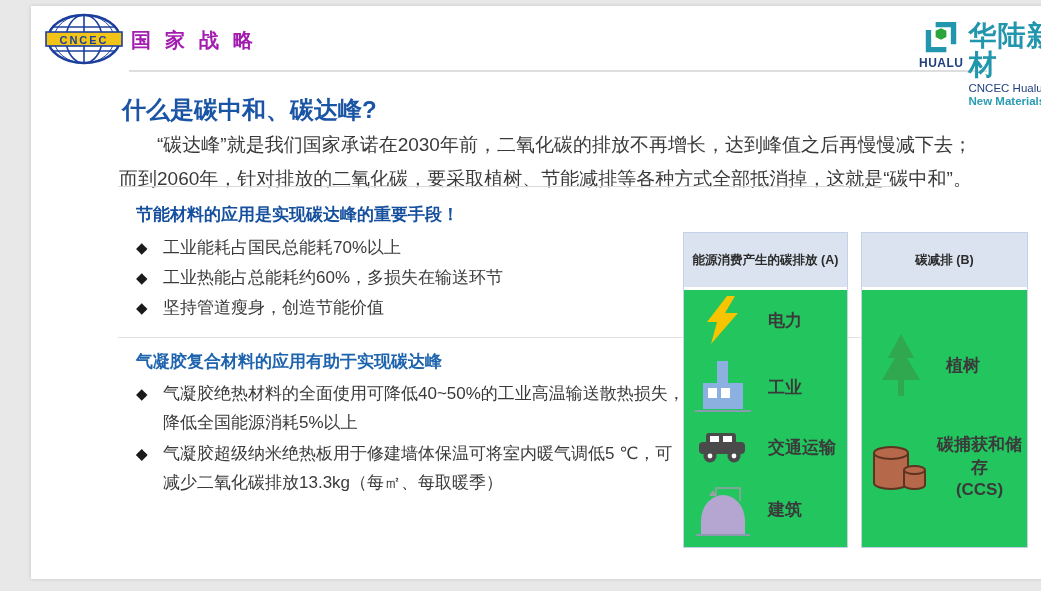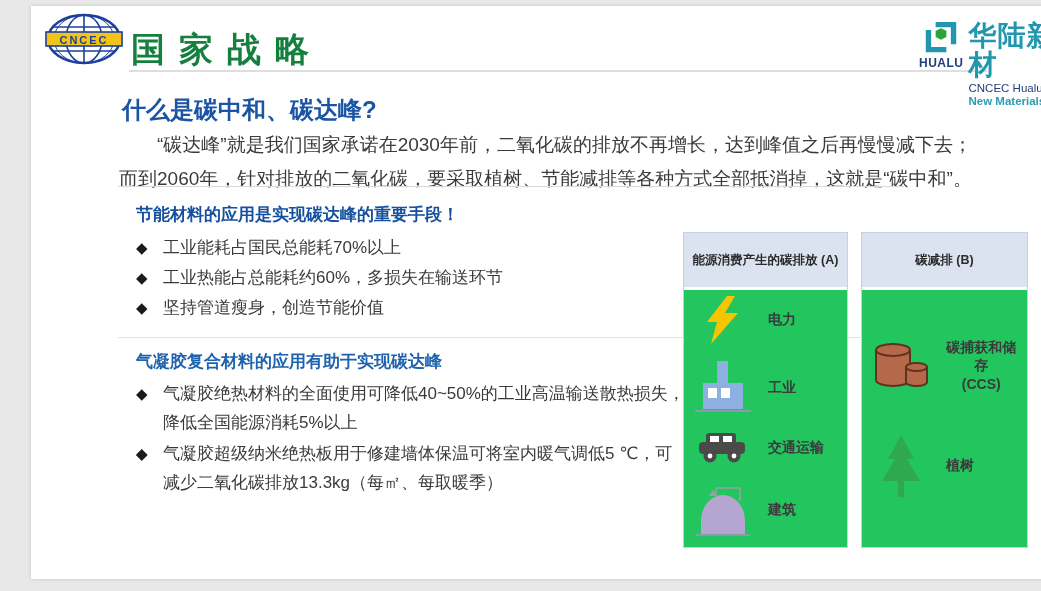--- a/index.html
+++ b/index.html
@@ -3,21 +3,21 @@
 <meta charset="utf-8">
 <style>
   * { margin:0; padding:0; box-sizing:border-box; }
   html,body { width:1041px; height:591px; }
   body { background:#e8e8e8; font-family:"Liberation Sans","DejaVu Sans",sans-serif; position:relative; overflow:hidden; }
   .page { position:absolute; left:0; top:0; width:1041px; height:591px;margin-left:23px; }
   .slide { position:absolute; left:8px; top:6px; width:1023px; height:573px; background:#ffffff; box-shadow:0 0 4px rgba(0,0,0,.15); }
 
   
   .cncec-logo { position:absolute; left:22px; top:13px; width:78px; height:53px; }
-  .page-title { position:absolute; left:108px; top:27px; font-size:34px; font-weight:bold; color:#15803d; letter-spacing:14px; font-family:"Liberation Serif","DejaVu Serif",serif; }
+  .page-title { position:absolute; left:108px; top:27px; font-size:20px; font-weight:bold; color:#a21caf; letter-spacing:14px; font-family:"Liberation Serif","DejaVu Serif",serif; }
   .title-rule { position:absolute; left:106px; top:70px; width:858px; height:2px; background:#dedede; }
   .hualu { position:absolute; left:896px; top:21px; display:flex; align-items:flex-start; }
   .hualu-icon-wrap { display:flex; flex-direction:column; align-items:center; margin-right:5px; }
   .hualu-icon-text { font-size:12px; font-weight:bold; color:#1f3e7d; letter-spacing:.5px; margin-top:1px; }
   .hualu-text { display:flex; flex-direction:column; line-height:1.05; }
   .hualu-cn { font-size:28px; font-weight:bold; color:#2196ac; letter-spacing:1px; }
   .hualu-en1 { font-size:11.5px; font-weight:normal; color:#1f3e7d; margin-top:2px; }
   .hualu-en2 { font-size:11.5px; font-weight:bold; color:#2a9db3; margin-top:1px; }
 
   
@@ -43,21 +43,21 @@
   
   .panel { position:absolute; top:232px; height:316px; background:#22c55e; border:1px solid #c3d2e6; display:flex; flex-direction:column; }
   .panel-a { left:660px; width:165px; }
   .panel-b { left:838px; width:167px; }
   .panel-head { height:57px; background:#dbe3f0; border-bottom:3px solid #ffffff; display:flex; align-items:center; justify-content:center; font-size:12.5px; font-weight:bold; color:#2b2b2b; white-space:nowrap; }
   .panel-body { flex:1; display:flex; flex-direction:column; padding:6px 4px 8px 8px; }
   .panel-a .panel-body { justify-content:space-between; }
   .panel-b .panel-body { justify-content:space-evenly; }
   .prow { display:flex; align-items:center; }
   .icon-cell { width:62px; display:flex; justify-content:center; align-items:flex-end; }
-  .plabel { font-size:14px; font-weight:bold; color:#3a3a3a; margin-left:14px; }
+  .plabel { font-size:17px; font-weight:bold; color:#3a3a3a; margin-left:14px; }
   .plabel2 { text-align:center; line-height:1.3; margin-left:8px; }
 </style>
 </head>
 <body>
 
 <div class="page">
   <div class="slide"></div>
 
   <svg class="cncec-logo" viewBox="0 0 78 53">
     <ellipse cx="39" cy="26" rx="36" ry="24" fill="none" stroke="#1c3f9e" stroke-width="2.5"></ellipse>
@@ -162,35 +162,35 @@
         <div class="plabel">建筑</div>
       </div>
     </div>
   </div>
 
   <div class="panel panel-b">
     <div class="panel-head">碳减排 (B)</div>
     <div class="panel-body">
       <div class="prow">
         <div class="icon-cell">
+          <svg width="46" height="62" viewBox="0 0 46 62">
+            <polygon points="23,0 36,24 29,24 42,46 26,46 26,62 20,62 20,46 4,46 17,24 10,24" fill="#2fa84f"></polygon>
+          </svg>
+        </div>
+        <div class="plabel">植树</div>
+      </div>
+      <div class="prow">
+        <div class="icon-cell">
           <svg width="58" height="50" viewBox="0 0 58 50">
             <path d="M4,10 L4,40 A17 6 0 0 0 38,40 L38,10" fill="#b5694a" stroke="#5e3420" stroke-width="2"></path>
             <ellipse cx="21" cy="10" rx="17" ry="6" fill="#b5694a" stroke="#5e3420" stroke-width="2"></ellipse>
             <path d="M34,27 L34,42 A10.5 4 0 0 0 55,42 L55,27" fill="#b5694a" stroke="#5e3420" stroke-width="2"></path>
             <ellipse cx="44.5" cy="27" rx="10.5" ry="4" fill="#b5694a" stroke="#5e3420" stroke-width="2"></ellipse>
           </svg>
         </div>
         <div class="plabel plabel2">
           <div>碳捕获和储存</div>
           <div>(CCS)</div>
         </div>
       </div>
-      <div class="prow">
-        <div class="icon-cell">
-          <svg width="46" height="62" viewBox="0 0 46 62">
-            <polygon points="23,0 36,24 29,24 42,46 26,46 26,62 20,62 20,46 4,46 17,24 10,24" fill="#2fa84f"></polygon>
-          </svg>
-        </div>
-        <div class="plabel">植树</div>
-      </div>
     </div>
   </div>
 </div>
 
 </body></html>

